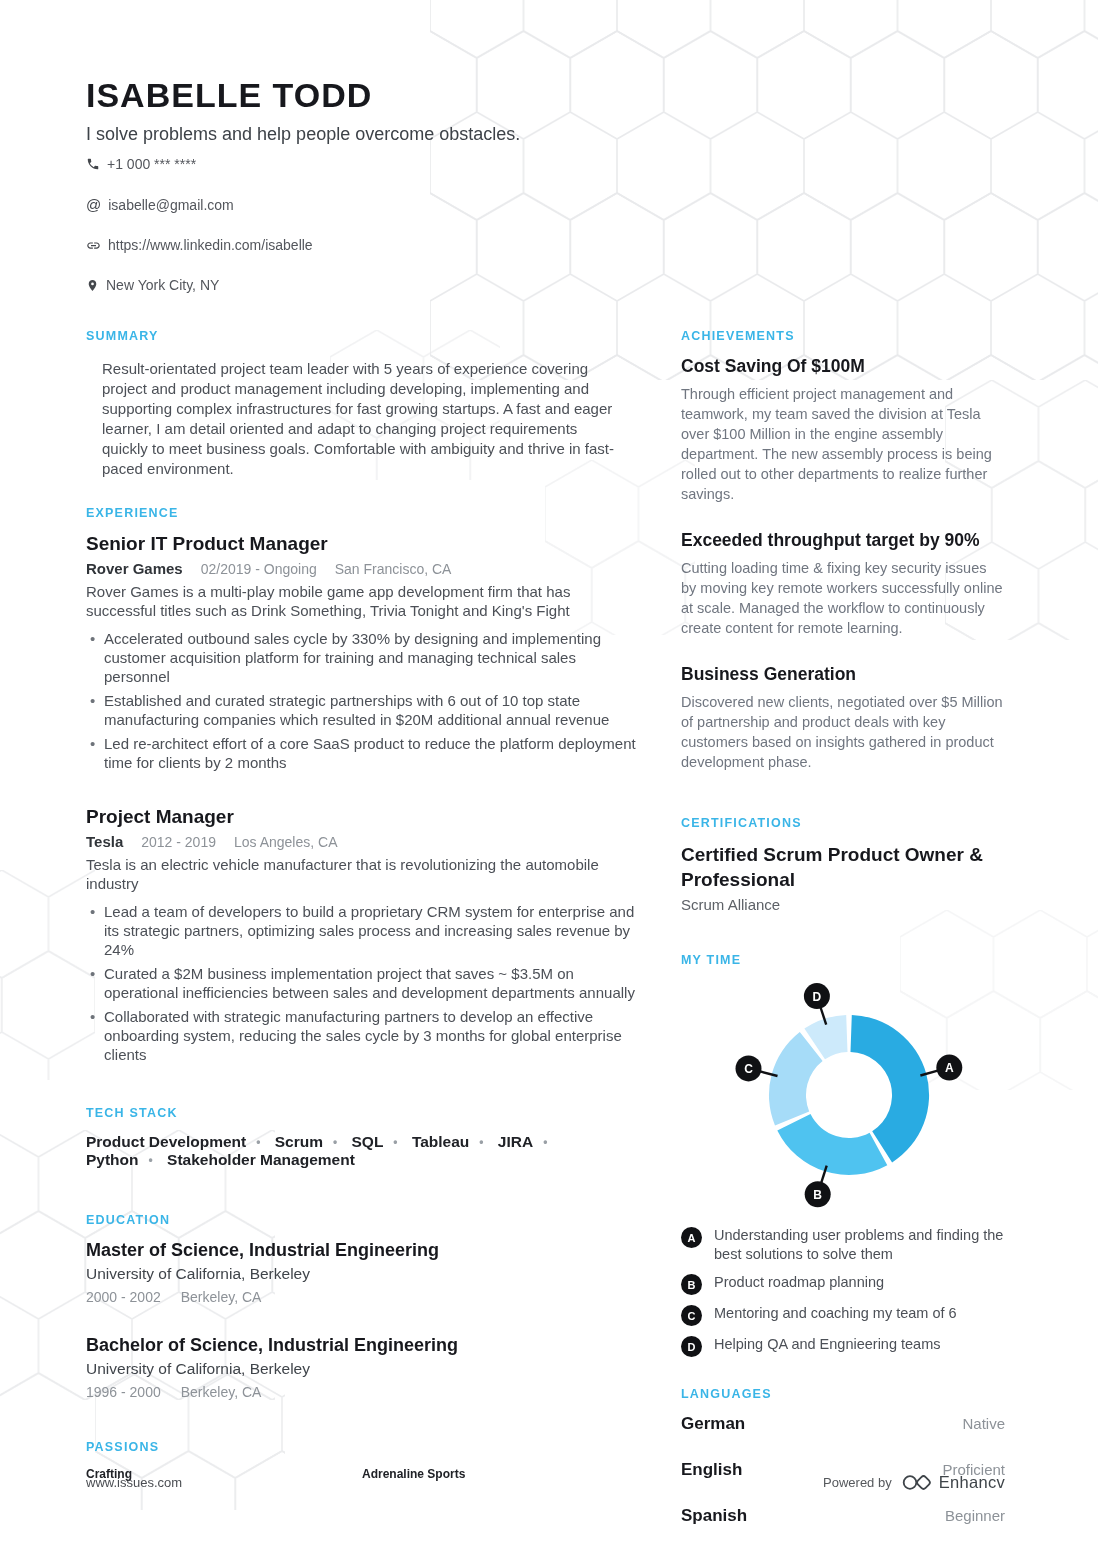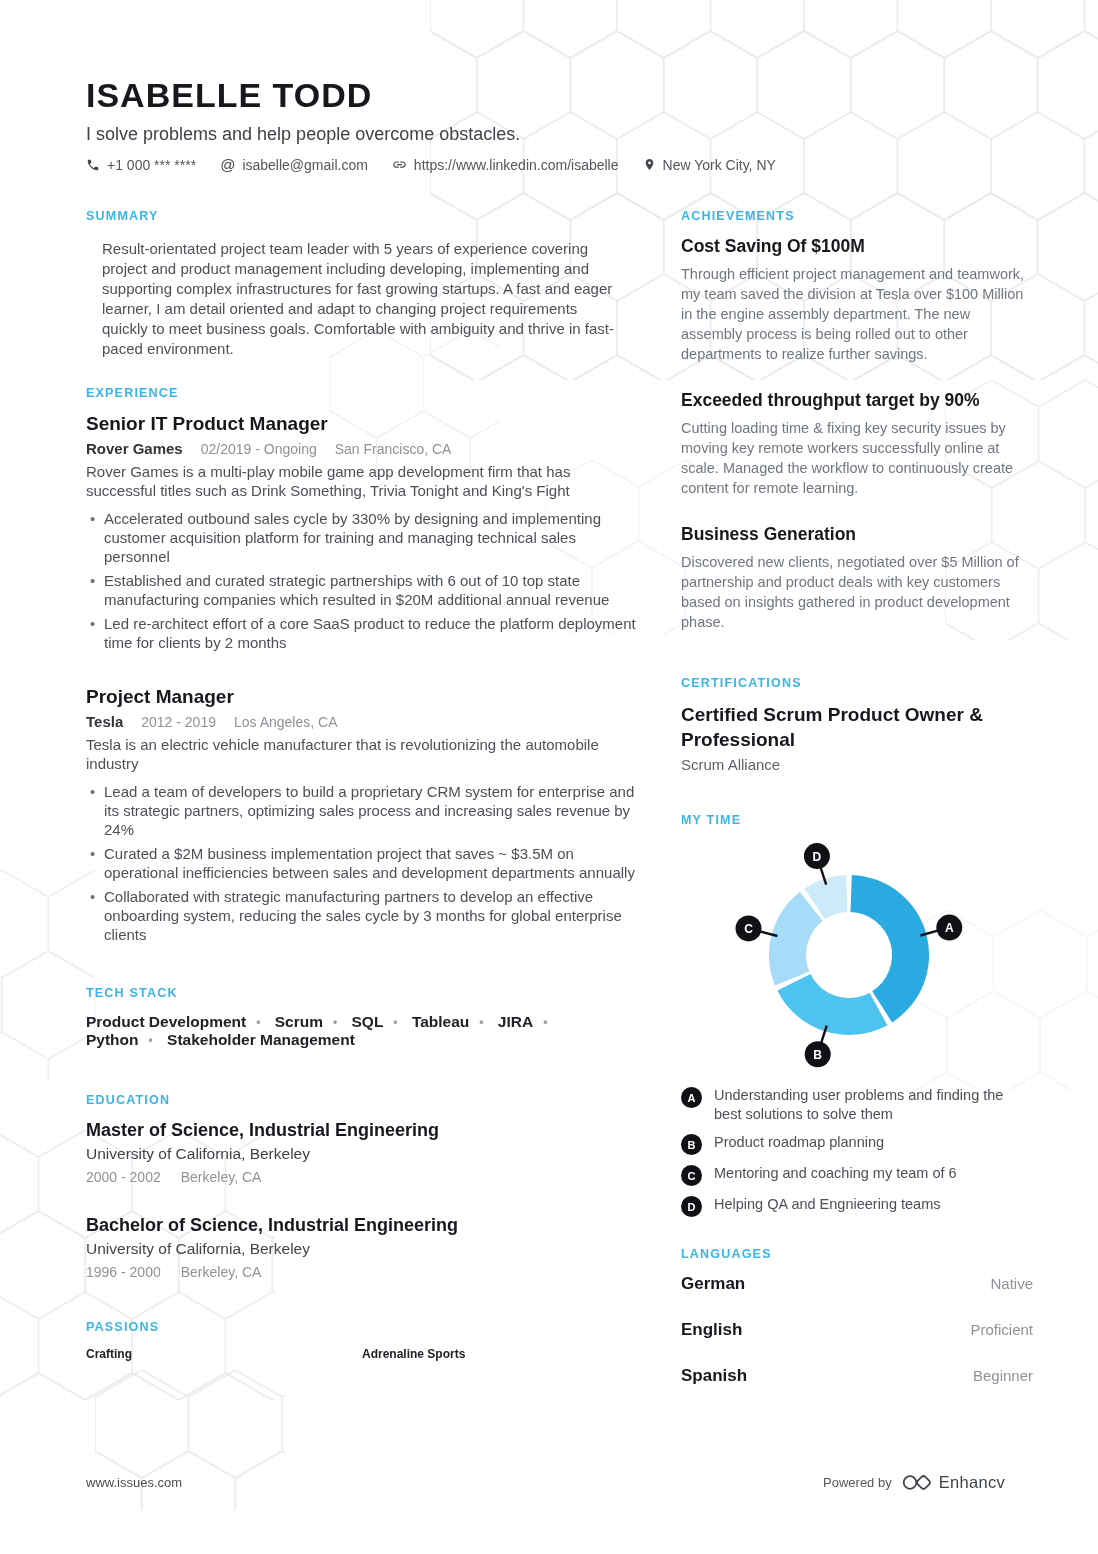--- a/index.html
+++ b/index.html
@@ -1,26 +1,26 @@
 <!DOCTYPE html>
 <html><head>
 <meta charset="utf-8">
 <style>
   html,body{margin:0;padding:0;}
   body{
     width:1098px;height:1554px;position:relative;background:#ffffff;
     font-family:"Liberation Sans",sans-serif;overflow:hidden;color:#1b1c20;
   }
   .hex{position:absolute;pointer-events:none;}
-  .content{position:relative;z-index:2;padding:76px 65px 0 86px;box-sizing:border-box;}
+  .content{position:relative;z-index:2;padding:76px 93px 0 86px;box-sizing:border-box;}
 
   
   .name{font-size:34px;font-weight:700;letter-spacing:1px;color:#17181d;line-height:1.15;}
   .tagline{font-size:18px;color:#3d4248;margin-top:9px;}
-  .contact{display:flex;align-items:center;gap:24px;margin-top:11px;font-size:14px;color:#53565c;}
+  .contact{display:flex;align-items:flex-start;gap:24px;margin-top:11px;font-size:14px;color:#53565c;flex-direction:column;}
   .citem{display:flex;align-items:center;gap:7px;}
   .cicon{display:inline-flex;color:#44474c;flex:none;}
   .at-glyph{font-size:15px;color:#44474c;font-weight:400;}
 
   
   .cols{display:flex;gap:43px;margin-top:36px;justify-content:center;}
   .col-left{width:552px;flex:none;}
   .col-right{flex:1;min-width:0;}
 
   .sec{font-size:12.5px;font-weight:700;letter-spacing:1.2px;color:#3ab5e7;margin:0 0 13px 0;}

